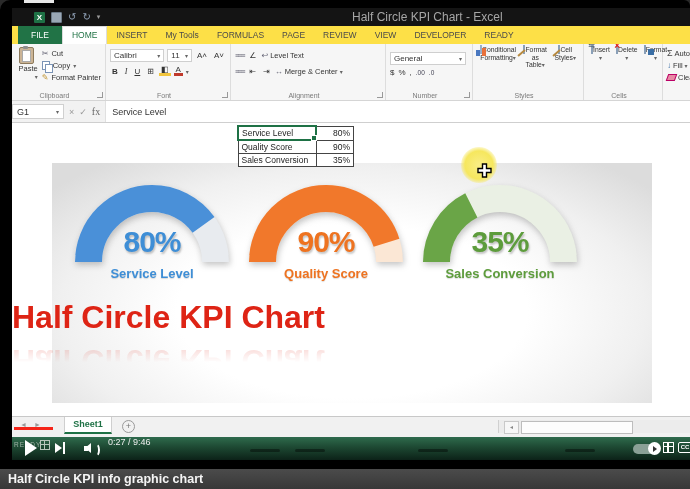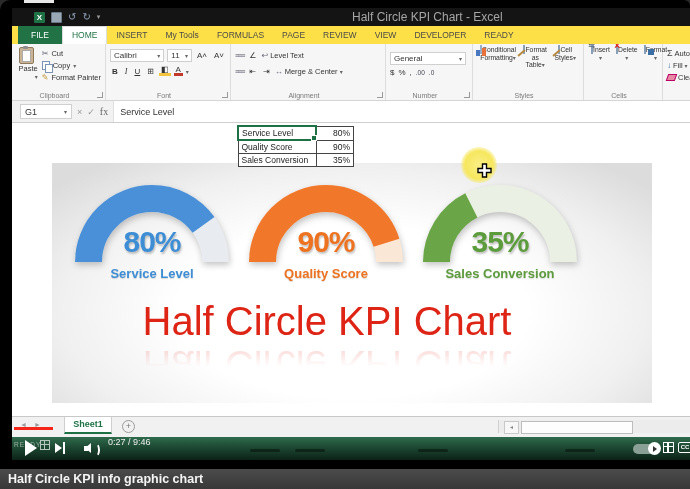--- a/index.html
+++ b/index.html
@@ -64,21 +64,21 @@
   .mark-x::after{content:"×";position:absolute;right:-3px;top:-4px;color:#d22;font-weight:bold;font-size:10px}
   .mark-i::after{content:"⇆";position:absolute;right:-3px;top:-4px;color:#567;font-size:8px}
   .mark-f::after{content:"";position:absolute;left:3px;top:3px;width:6px;height:6px;background:#3a6ea5}
 
   .edit-col{padding:3px 0 0 4px;font-size:7.5px;color:#333;white-space:nowrap}
   .edit-col div{height:12px;display:flex;align-items:center;gap:2px}
   .sum-ic{font-size:9px;color:#444}
   .fill-ic{color:#3a6ea5;font-size:8px}
   .erase-ic{display:inline-block;width:7px;height:5px;background:#e78aa4;border:1px solid #b06;transform:skewX(-20deg)}
 
-  .fbar{height:21px;background:#f2f2f2;border-bottom:1px solid #cfcfcf;display:flex;align-items:center;gap:5px;padding:0 0 0 8px;flex:none}
+  .fbar{height:21px;background:#f2f2f2;border-bottom:1px solid #cfcfcf;display:flex;align-items:center;gap:5px;padding:0 0 0 0;flex:none}
   .namebox{width:52px;height:15px;background:#fff;border:1px solid #d0d0d0;font-size:9px;color:#333;display:flex;align-items:center;justify-content:space-between;padding:0 4px;box-sizing:border-box}
   .fb-ic{color:#999;font-size:9px}
   .fx{font-family:"Liberation Serif",serif;color:#666;font-size:10px}
   .fb-input{flex:1;align-self:stretch;background:#fff;border-left:1px solid #e0e0e0;font-size:9px;color:#333;display:flex;align-items:center;padding-left:6px}
 
   
   .sheet{flex:1;position:relative;background:#fff;overflow:hidden}
   .backdrop{position:absolute;left:40px;top:40px;width:600px;height:240px;
      background:radial-gradient(ellipse 65% 80% at 50% 62%, #ffffff 45%, #f0f0f0 75%, #dcdcdc 100%)}
 
@@ -91,21 +91,21 @@
 
   .glow{position:absolute;left:449px;top:24px;width:36px;height:36px;border-radius:50%;z-index:5;
      background:radial-gradient(circle,#f9ee86 0%,#f6e75e 55%,rgba(246,231,94,0) 78%)}
   .xcursor{position:absolute;left:465px;top:40px;z-index:6}
 
   .gauge{position:absolute;top:62px;width:160px;z-index:2}
   .gauge svg{display:block;filter:drop-shadow(1px 3px 3px rgba(90,90,90,.35))}
   .gauge-value{position:absolute;top:40px;left:0;width:100%;text-align:center;font-size:30px;font-weight:bold;letter-spacing:-1px;text-shadow:1px 2px 2px rgba(90,90,90,.35)}
   .gauge-label{position:absolute;top:81px;left:0;width:100%;text-align:center;font-size:13px;font-weight:bold;text-shadow:0 1px 1px rgba(120,120,120,.25)}
 
-  .canvas-title{position:absolute;left:0;top:176px;width:630px;text-align:center;font-size:40px;font-weight:normal;color:#de2415;letter-spacing:0;z-index:2;white-space:nowrap}
+  .canvas-title{position:absolute;left:0;top:176px;width:630px;font-size:32px;font-weight:bold;color:#de2415;letter-spacing:0;z-index:2;white-space:nowrap}
   .title-ref{top:219px;transform:scaleY(-1);opacity:.25;
      -webkit-mask-image:linear-gradient(to bottom,transparent 45%,rgba(0,0,0,.9));
      mask-image:linear-gradient(to bottom,transparent 45%,rgba(0,0,0,.9))}
 
   
   .tabsrow{height:20px;background:#f1f1f1;border-top:1px solid #c8c8c8;position:relative;flex:none}
   .navarr{position:absolute;top:4px;font-size:7px;color:#9a9a9a}
   .sheet-tab{position:absolute;left:52px;top:0;width:46px;height:15px;background:#fff;border-left:1px solid #cfcfcf;border-right:1px solid #cfcfcf;border-bottom:2px solid #1e7145;color:#1e7145;font-weight:bold;font-size:9px;text-align:center;line-height:15px}
   .newsheet{position:absolute;left:110px;top:3px;width:11px;height:11px;border:1px solid #9a9a9a;border-radius:50%;color:#777;font-size:9px;line-height:10px;text-align:center}
   .hs-track{position:absolute;left:486px;right:0;top:3px;height:13px;background:#ececec;border-left:1px solid #d0d0d0}

